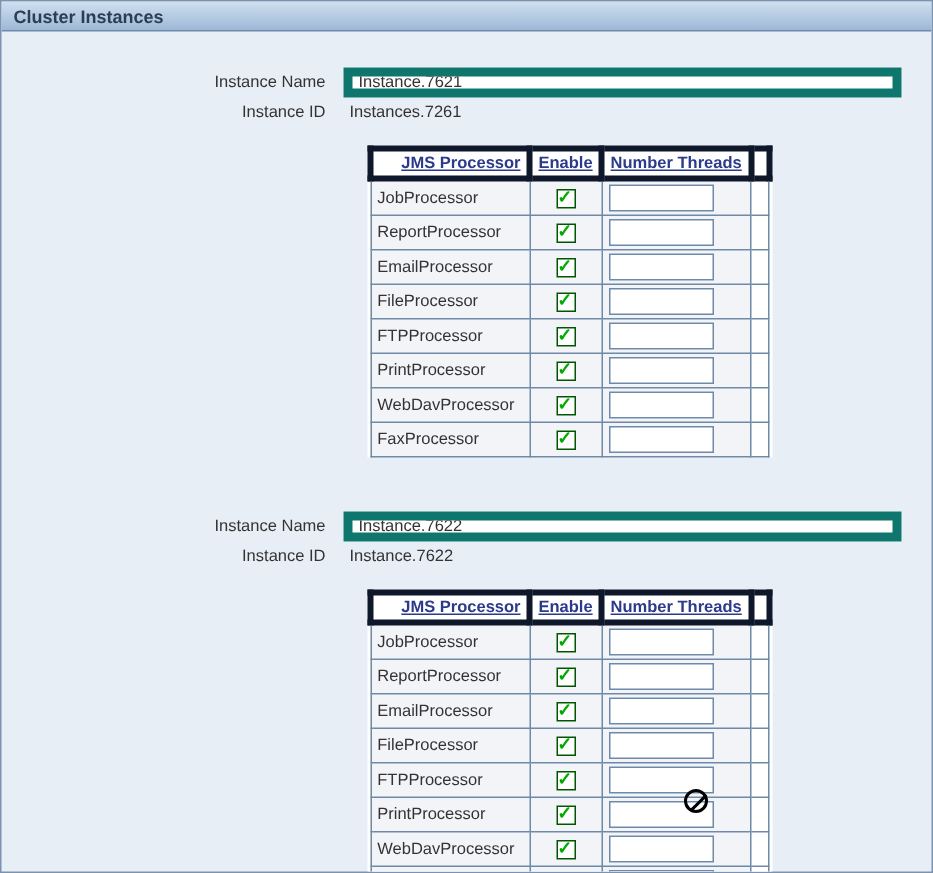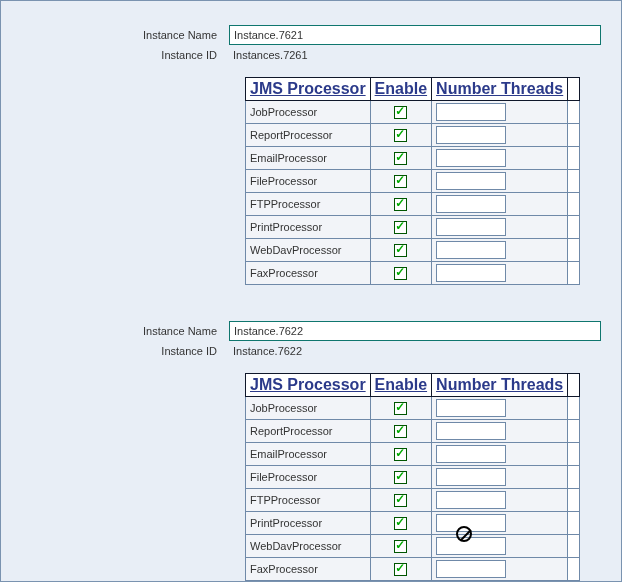--- a/index.html
+++ b/index.html
@@ -44,21 +44,21 @@
     text-align: right;
     padding-right: 12px;
     color: #333;
   }
   .field-value {
     flex: 1;
   }
   .text-input {
     width: 372px;
     height: 20px;
-    border: 1px solid #0f766e;
+    border: 6px solid #0f766e;
     font-family: inherit;
     font-size: 11px;
     padding: 2px 4px;
     background: #fff;
     color: #333;
   }
   .readonly-val {
     padding: 2px 4px;
     color: #333;
   }
@@ -69,22 +69,22 @@
     border: 1px solid #6f89a8;
     background: #fff;
   }
   .proc-table th {
     background: #fff;
     font-weight: bold;
     color: #2b3a8a;
     text-decoration: underline;
     text-align: right;
     padding: 2px 4px;
-    border: 1px solid #0f172a;
-    font-size: 16px;
+    border: 4px solid #0f172a;
+    font-size: 11px;
     white-space: nowrap;
   }
   .proc-table td {
     border: 1px solid #6f89a8;
     padding: 2px 4px;
     background: #f2f4f8;
     font-size: 11px;
     height: 22px;
   }
   .col-name { width: 106px; }
@@ -131,20 +131,21 @@
     left: 1px; top: 6px;
     width: 14px; height: 2px;
     background: #000;
     transform: rotate(-45deg);
   }
 </style>
 </head>
 <body>
 
 <div class="panel">
+  <div class="panel-header">Cluster Instances</div>
   <div class="panel-body" id="panel-body">
       <div class="instance-block">
         <div class="field-row">
           <div class="field-label">Instance Name</div>
           <div class="field-value"><input class="text-input" value="Instance.7621" style=""></div>
         </div>
         <div class="field-row">
           <div class="field-label">Instance ID</div>
           <div class="field-value"><span class="readonly-val">Instances.7261</span></div>
         </div>

